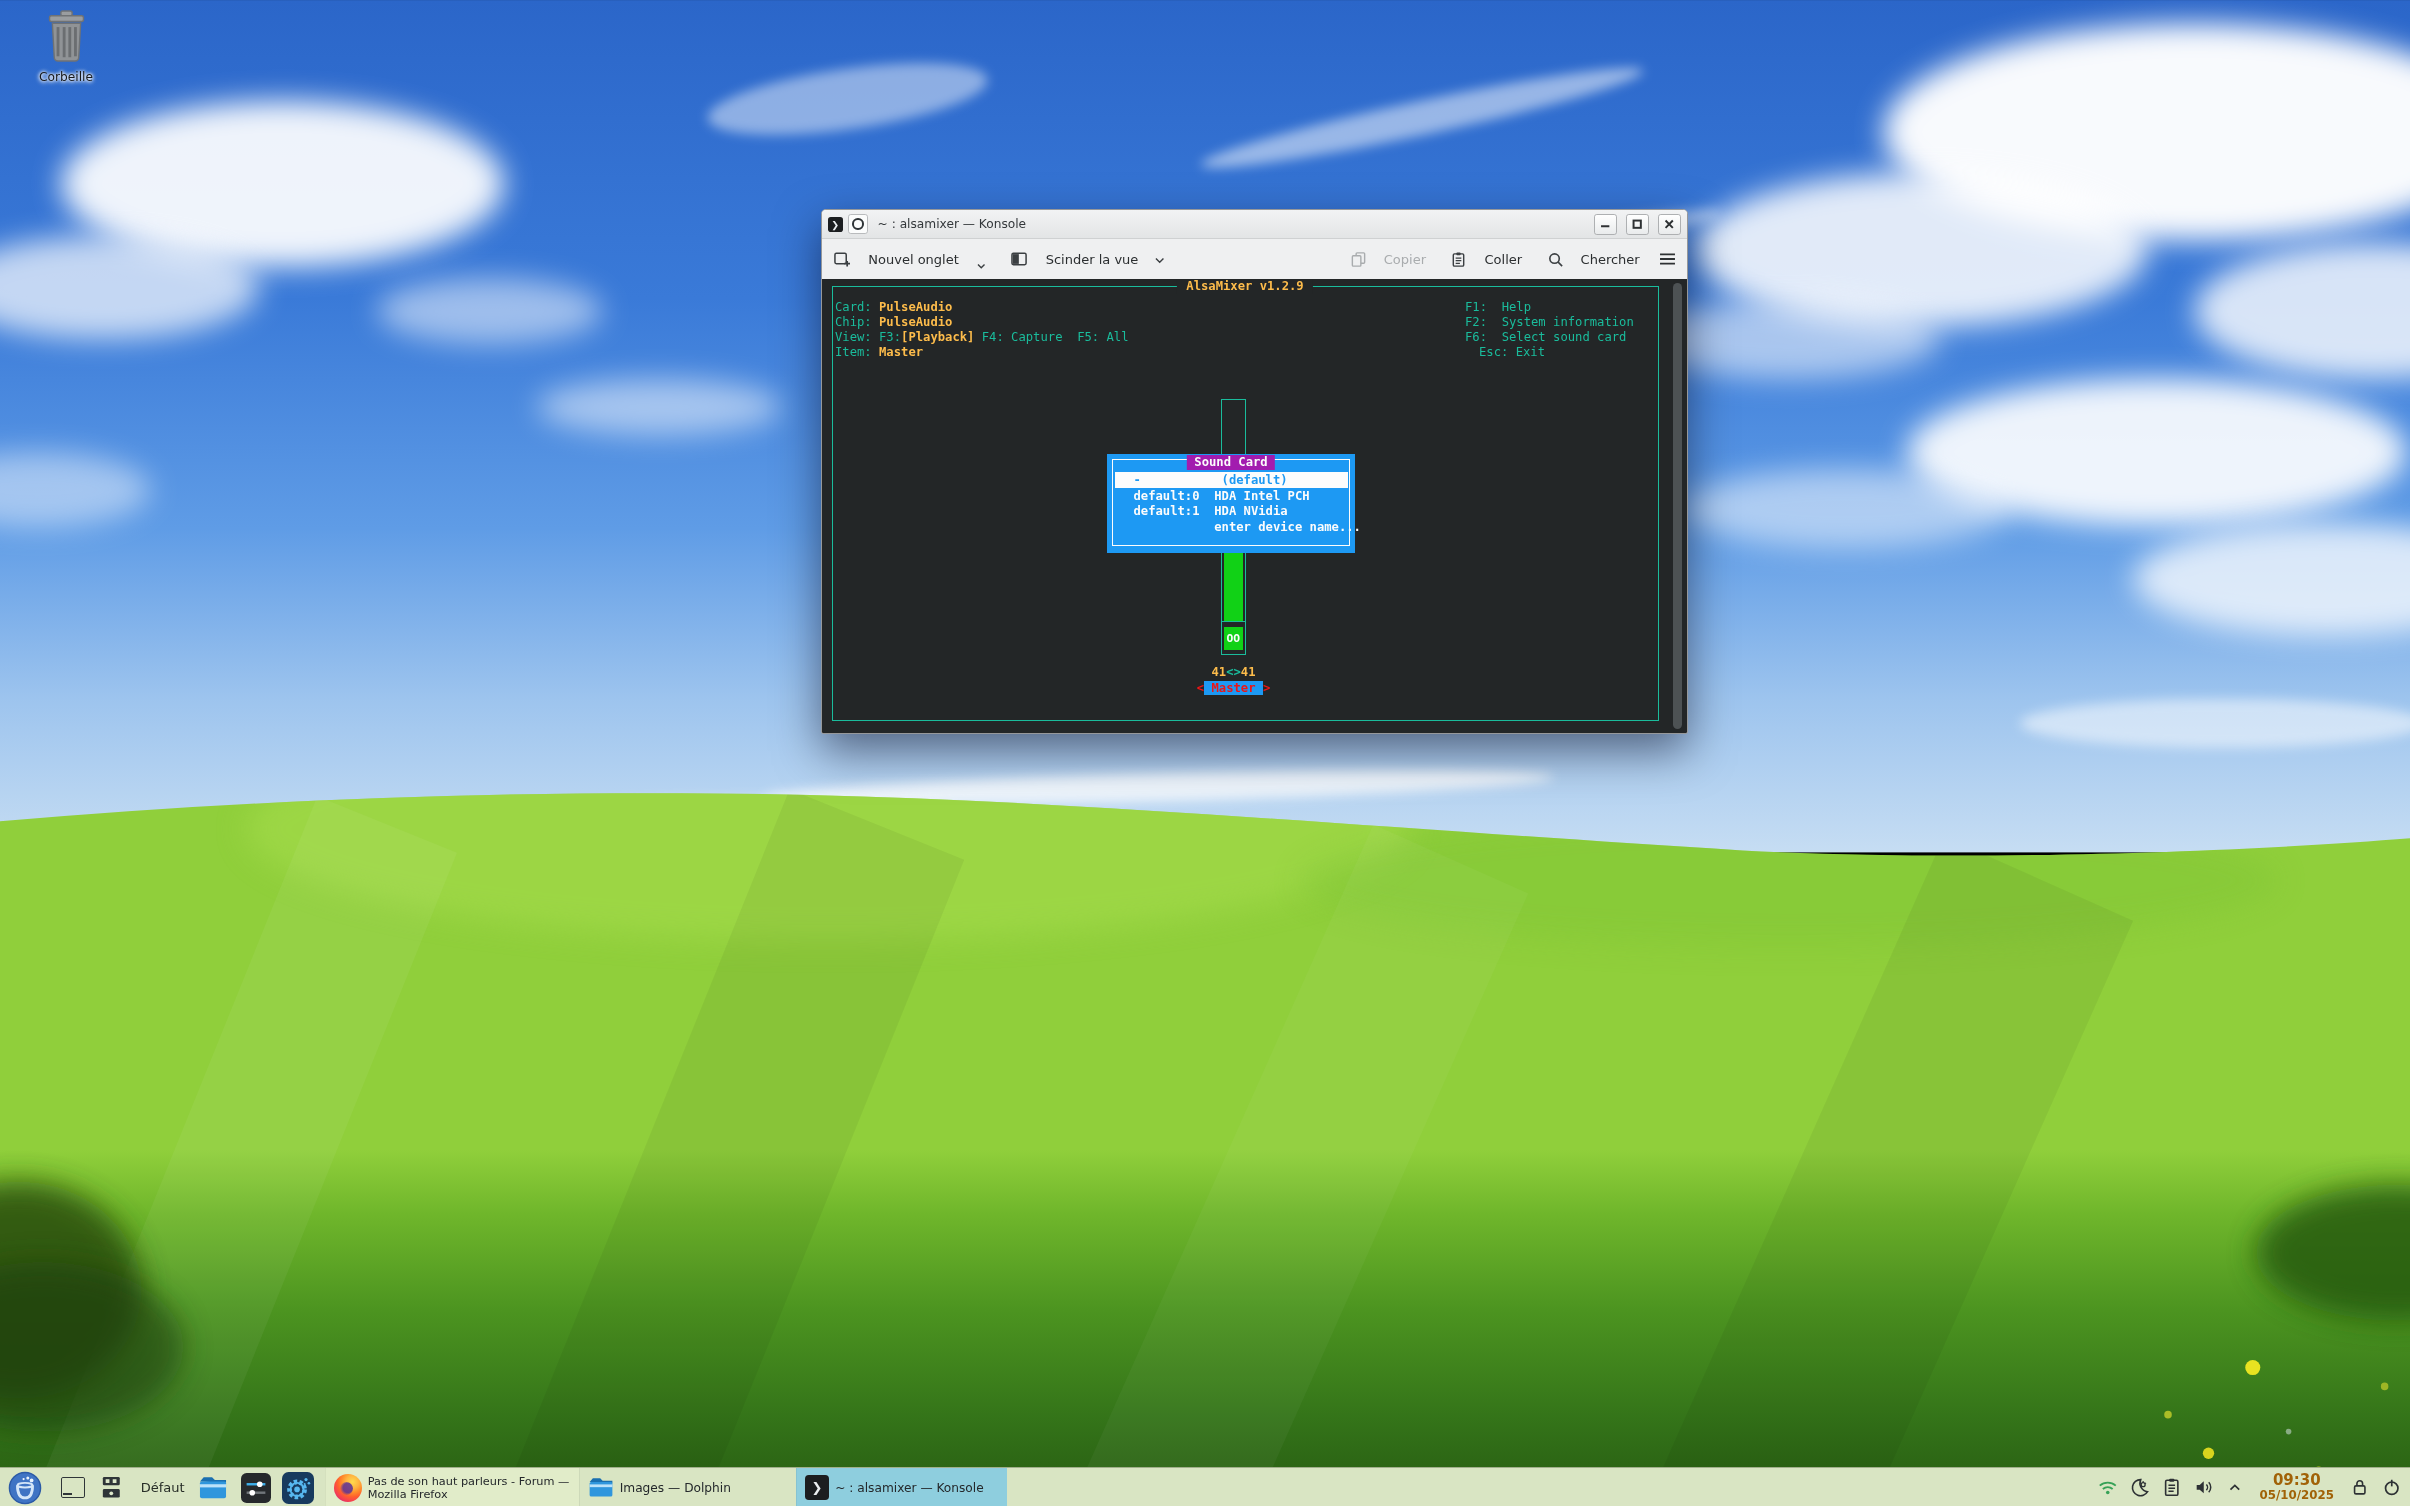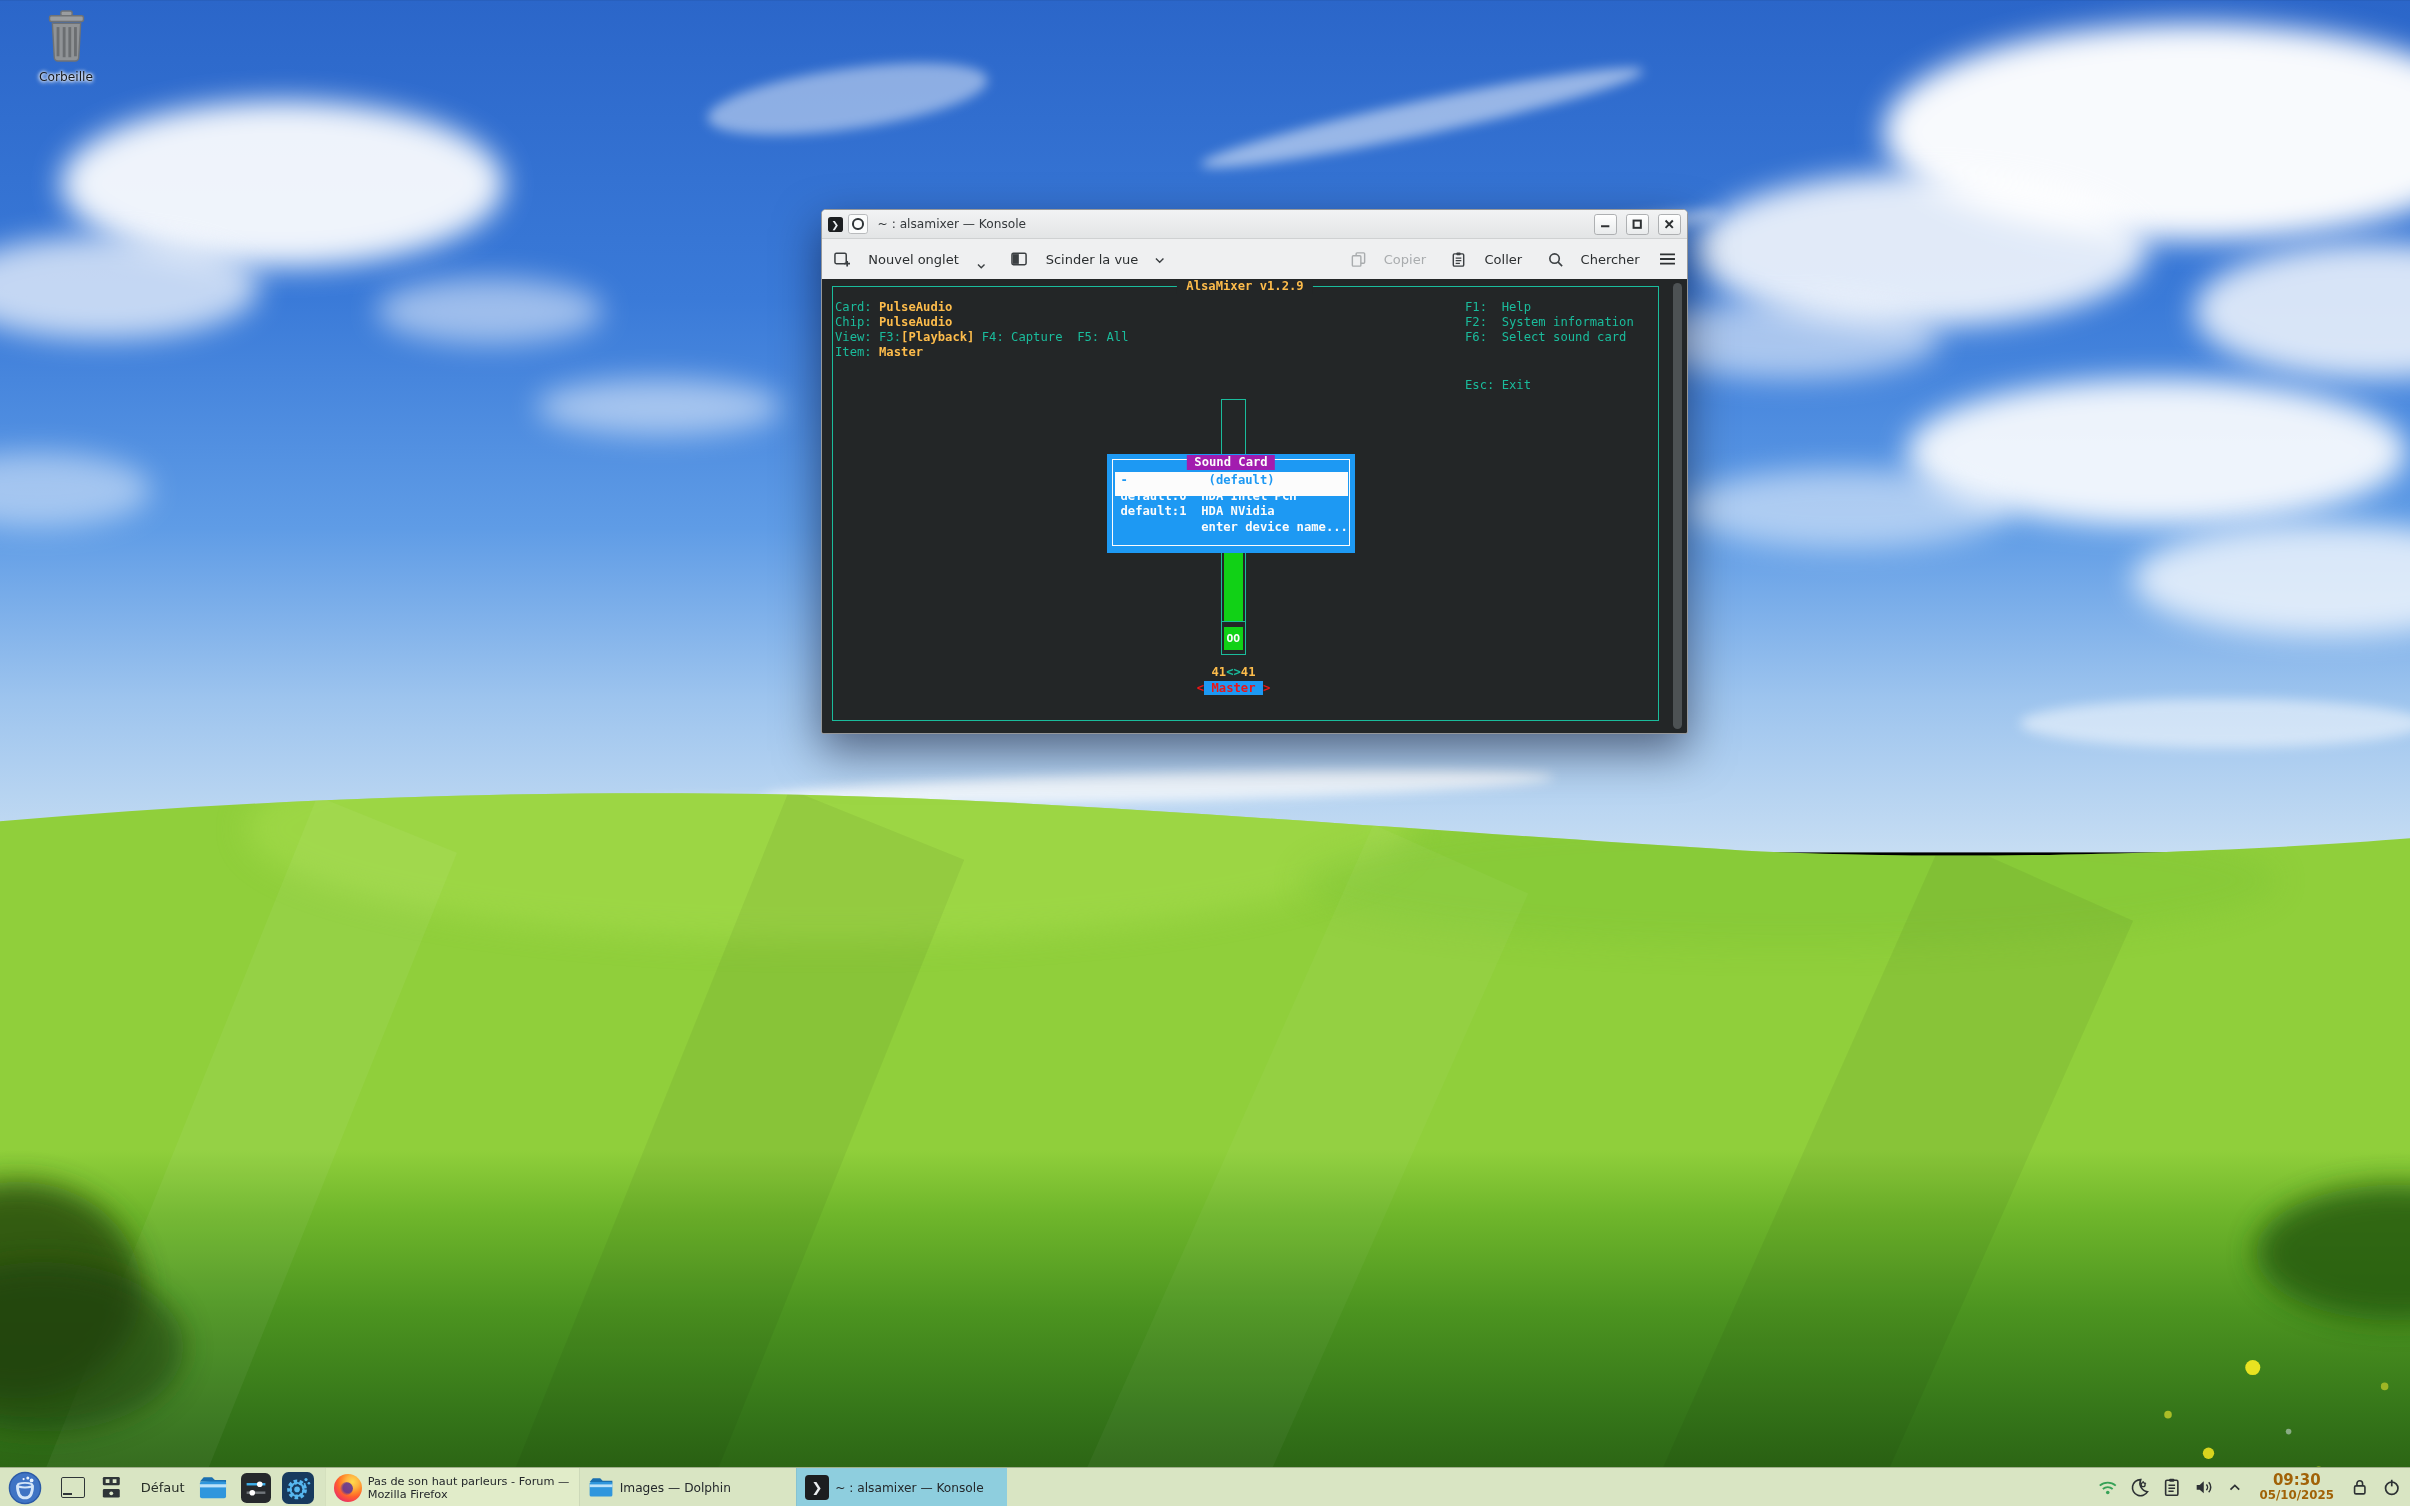--- a/index.html
+++ b/index.html
@@ -56,22 +56,22 @@
   .vol-value{position:absolute;left:352px;top:386px;width:119px;text-align:center;font-weight:bold;}
   .vol-value .num{color:#fdbc4b;} .vol-value .sep{color:#1abc9c;}
   .vol-chan{position:absolute;left:352px;top:402px;width:119px;text-align:center;
     color:#ed1515;font-weight:bold;white-space:pre;}
   .vol-chan .hl{background:#1d99f3;padding:0 7.5px;}
 
   .dialog{position:absolute;left:285px;top:175px;width:248px;height:99px;background:#1d99f3;}
   .dialog-frame{position:absolute;left:4.7px;right:4.7px;top:4.7px;bottom:7.5px;border:1.9px solid #fcfcfc;}
   .dialog-title{position:absolute;top:0.9px;left:50%;transform:translateX(-50%);
     background:#a21caf;padding:0 7.5px;color:#fcfcfc;font-weight:bold;white-space:pre;}
-  .drow{position:absolute;left:7.5px;right:7.5px;height:24px;line-height:16px;
-    padding-left:6px;color:#fcfcfc;font-weight:bold;white-space:pre;}
+  .drow{position:absolute;left:7.5px;right:7.5px;height:16px;line-height:16px;
+    padding-left:19px;color:#fcfcfc;font-weight:bold;white-space:pre;}
   .drow.selected{background:#fcfcfc;color:#1d99f3;}
 
   
   .taskbar{position:absolute;left:0;top:1467px;width:2411px;height:40px;background:#d9e5c3;
     border-top:0.9px solid rgba(55,75,35,.35);display:flex;align-items:center;box-sizing:border-box;}
   .tb-icon{display:flex;align-items:center;justify-content:center;}
   .activities{display:flex;align-items:center;gap:18px;}
   .activities .lbl{font-size:13px;color:#272d27;}
   .task{height:40px;display:flex;align-items:center;gap:6px;padding:0 7.5px;box-sizing:border-box;
     border-left:0.9px solid rgba(0,0,0,.05);}
@@ -266,21 +266,21 @@
       <div class="amx-title">AlsaMixer v1.2.9</div>
 
       <div class="tl" style="left:13px;top:21px;"><span>Card: </span><b>PulseAudio</b></div>
       <div class="tl" style="left:13px;top:36px;"><span>Chip: </span><b>PulseAudio</b></div>
       <div class="tl" style="left:13px;top:51px;"><span>View: F3:</span><b>[Playback]</b><span> F4: Capture  F5: All</span></div>
       <div class="tl" style="left:13px;top:66px;"><span>Item: </span><b>Master</b></div>
 
       <div class="tl" style="left:643px;top:21px;">F1:  Help</div>
       <div class="tl" style="left:643px;top:36px;">F2:  System information</div>
       <div class="tl" style="left:643px;top:51px;">F6:  Select sound card</div>
-      <div class="tl" style="left:643px;top:66px;margin-top:33px;">Esc: Exit</div>
+      <div class="tl" style="left:657px;top:66px;">Esc: Exit</div>
 
       <div class="vol-col">
         <div class="vol-fill"></div>
       </div>
       <div class="vol-mute">
         <div class="cell">OO</div>
       </div>
       <div class="vol-value"><span class="num">41</span><span class="sep">&lt;&gt;</span><span class="num">41</span></div>
       <div class="vol-chan"><span>&lt;</span><span class="hl">Master</span><span>&gt;</span></div>
 

